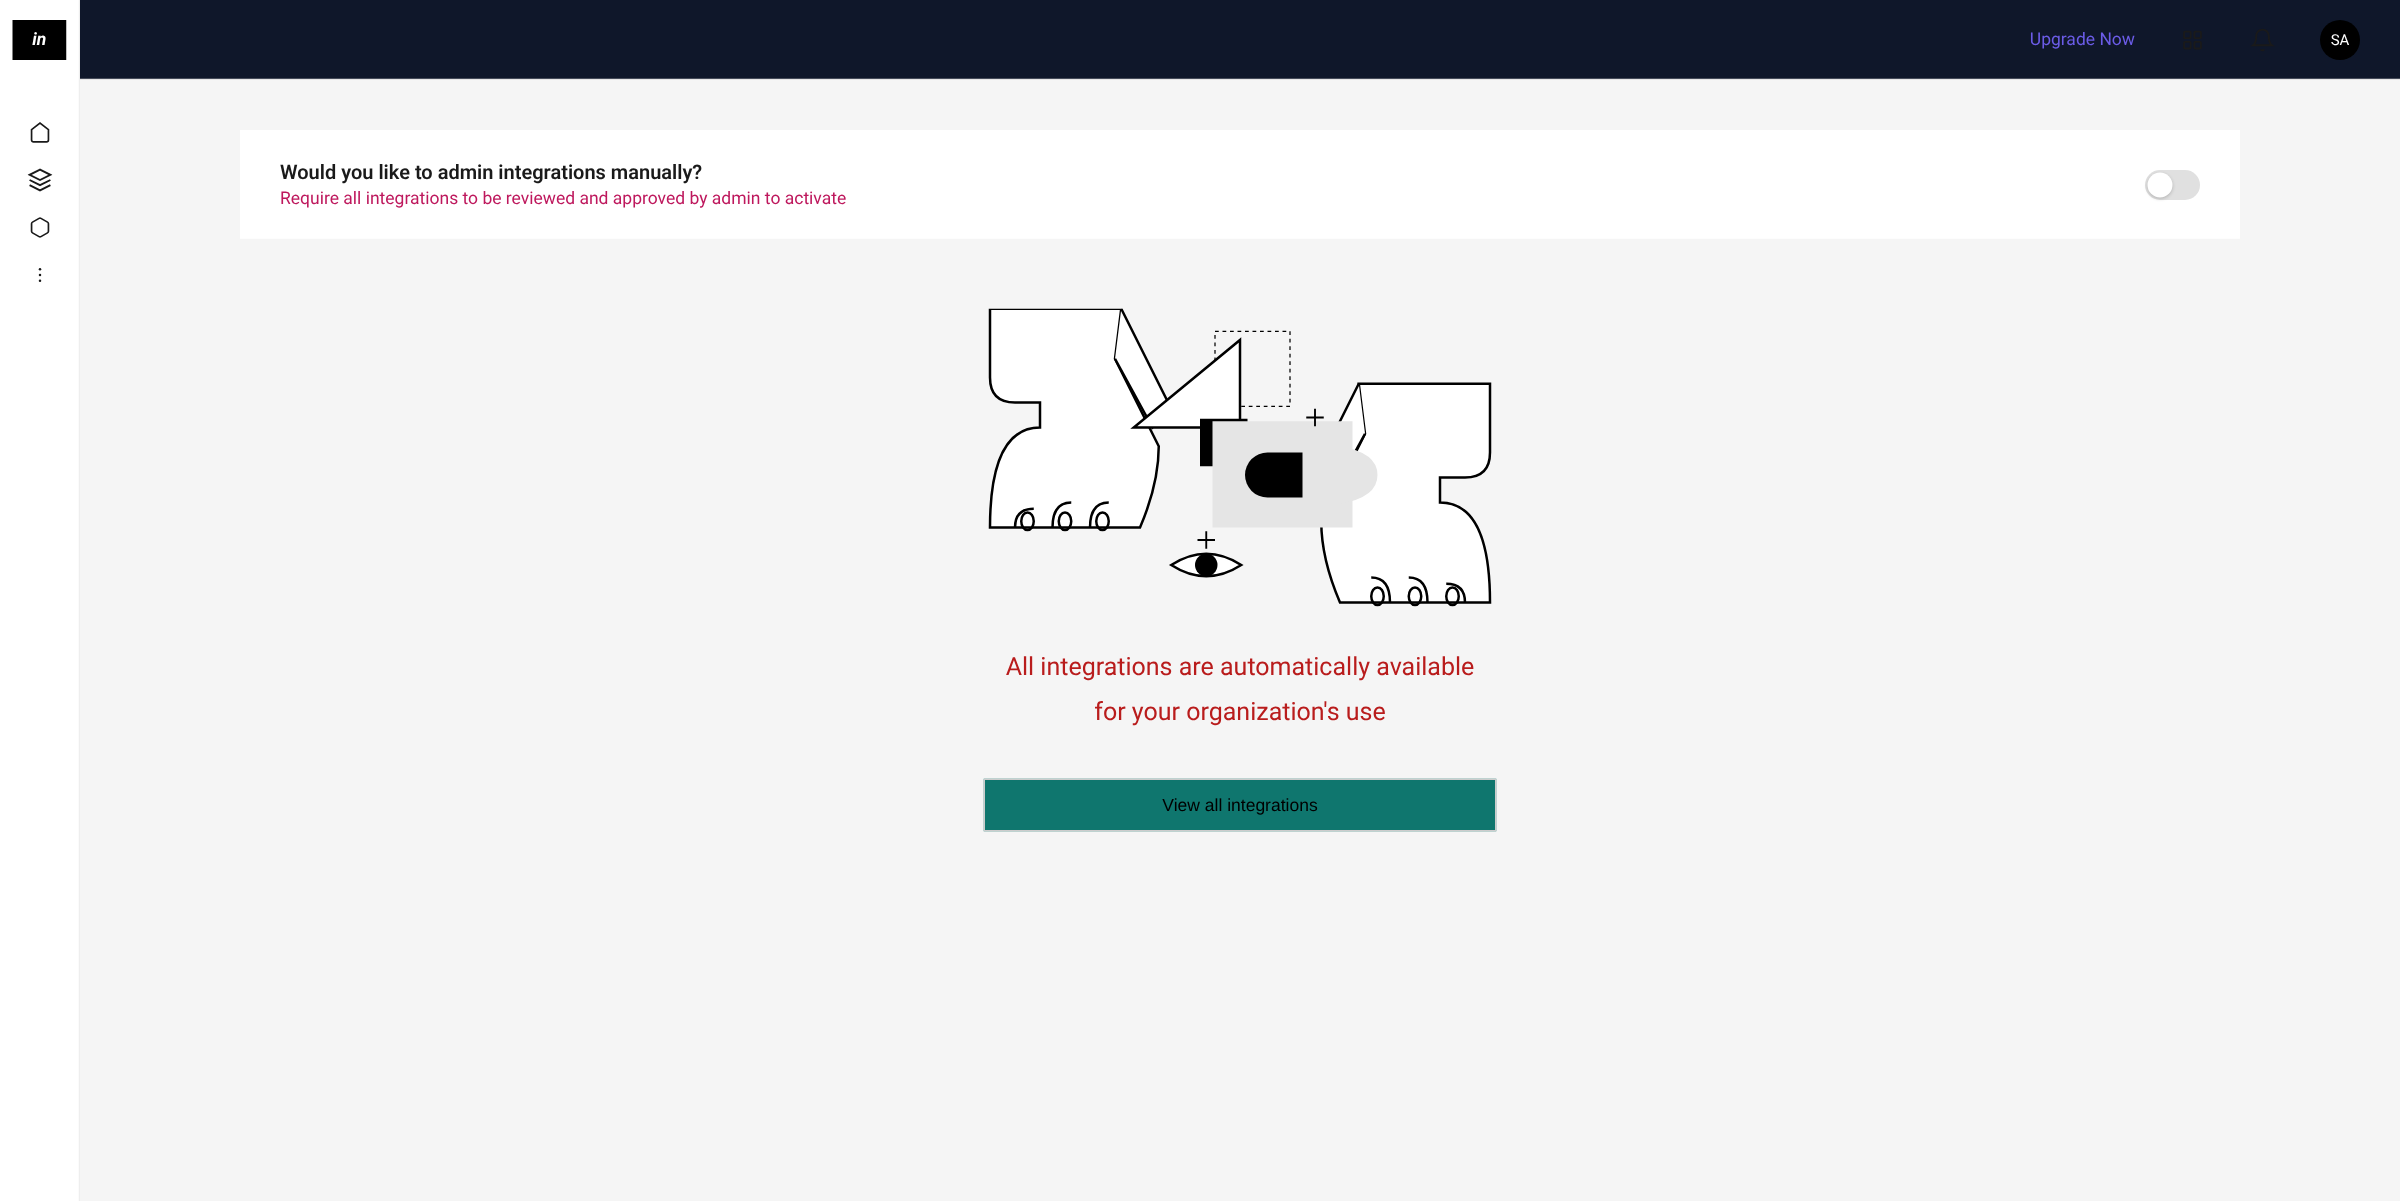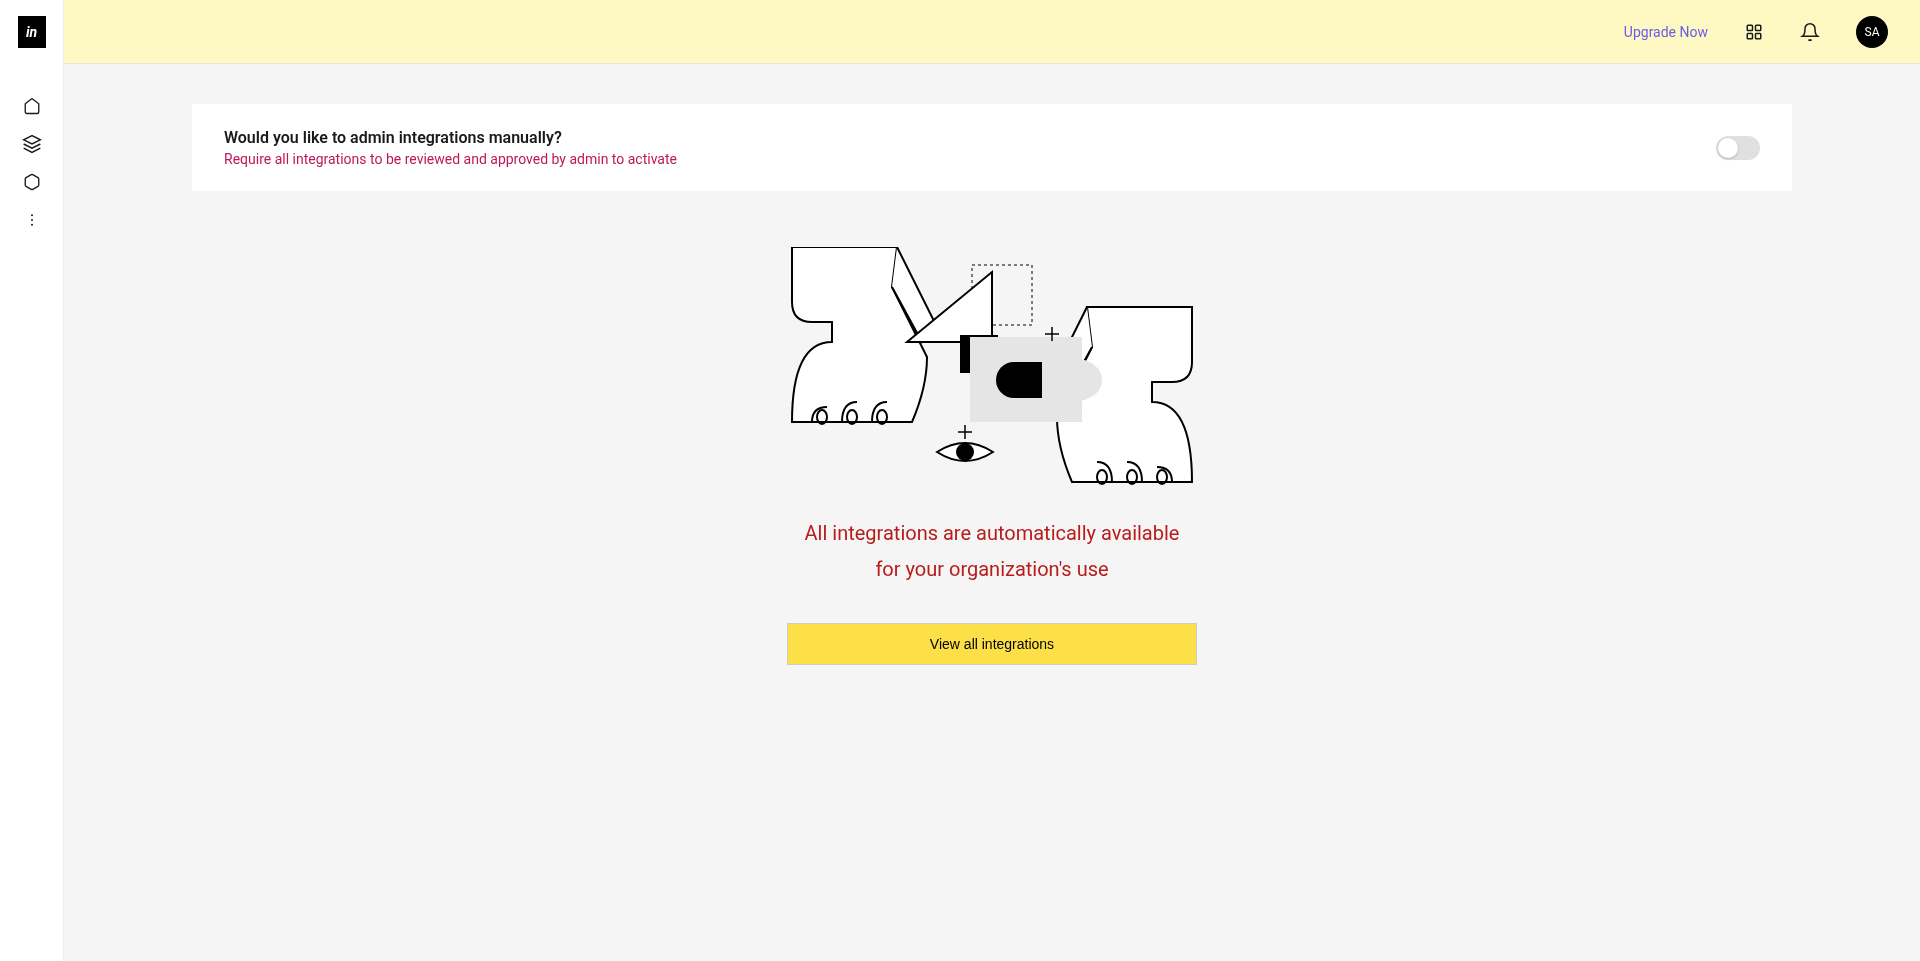--- a/index.html
+++ b/index.html
@@ -27,21 +27,21 @@
       width: 64px;
       background: #ffffff;
       display: flex;
       flex-direction: column;
       align-items: center;
       padding: 16px 0;
       border-right: 1px solid #eee;
     }
     
     .logo {
-      width: 28px;
+      width: 43px;
       height: 32px;
       background: #000;
       color: #fff;
       display: flex;
       align-items: center;
       justify-content: center;
       font-weight: bold;
       font-size: 14px;
       margin-bottom: 48px;
       font-style: italic;
@@ -62,21 +62,21 @@
     
     .main {
       flex: 1;
       display: flex;
       flex-direction: column;
     }
     
     
     .topbar {
       height: 64px;
-      background: #fef9c3;
+      background: #0f172a;
       border-bottom: 1px solid #e5e5e5;
       display: flex;
       align-items: center;
       justify-content: flex-end;
       padding: 0 32px;
       gap: 36px;
     }
     
     .upgrade-link {
       color: #6b5ce7;
@@ -184,21 +184,21 @@
       color: #b91c1c;
       margin-bottom: 8px;
       line-height: 1.4;
       max-width: 500px;
     }
     
     .empty-action {
       margin-top: 32px;
       padding: 12px 23px;
       border: 1px solid #ccc;
-      background: #fde047;
+      background: #0f766e;
       font-size: 14px;
       font-weight: 500;
       cursor: pointer;
       width: 410px;
     }
   </style>
 </head>
 <body>
 
 <div class="app">

